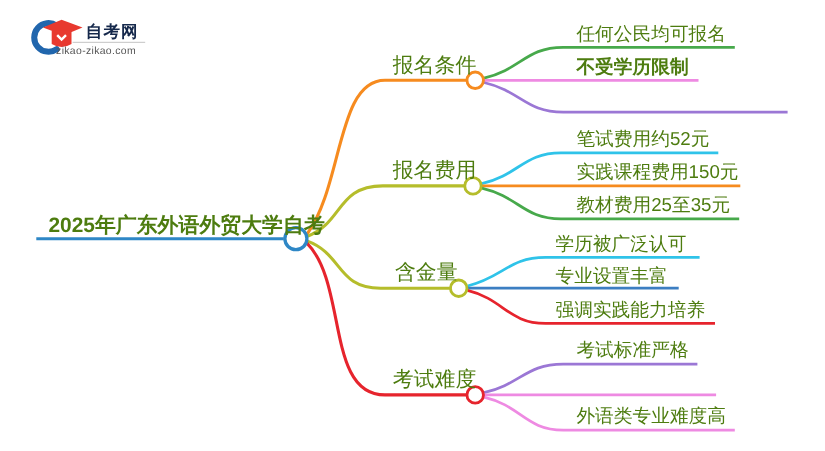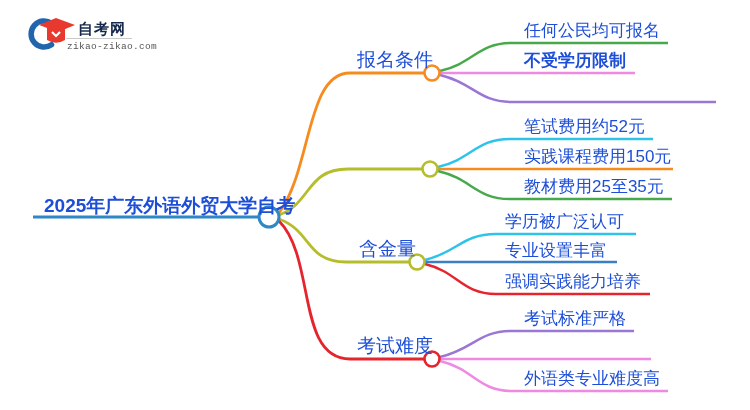--- a/index.html
+++ b/index.html
@@ -1,31 +1,31 @@
 <!DOCTYPE html>
 <html><head>
 <meta charset="utf-8">
 <style>
   html,body{margin:0;padding:0;background:#ffffff;}
   #stage{
     position:relative;width:750px;height:398px;background:#ffffff;overflow:hidden;
     font-family:"Liberation Sans","DejaVu Sans",sans-serif;
   }
   #map-svg{position:absolute;left:0;top:0;}
-  .label{position:absolute;color:#1d4ed8;white-space:nowrap;}
+  .label{position:absolute;color:#4d7c0f;white-space:nowrap;}
   .root-label{font-size:19px;line-height:23px;}
   .node-label{font-size:19px;line-height:22px;}
   .leaf-label{font-size:17px;line-height:21px;}
   
   #logo{position:absolute;left:28px;top:10px;width:160px;height:50px;}
   #logo-icon{position:absolute;left:0;top:2px;}
   .logo-title{position:absolute;left:50px;top:10px;font-size:15px;font-weight:bold;
               color:#15284b;letter-spacing:1px;}
   .logo-divider{position:absolute;left:38px;top:28px;width:66px;height:1px;background:#c9c9c9;}
-  .logo-url{position:absolute;left:39px;top:31px;font-size:9.5px;color:#555555;letter-spacing:.3px;font-family:Liberation Mono, monospace;}
+  .logo-url{position:absolute;left:23px;top:31px;font-size:9.5px;color:#555555;letter-spacing:.3px;}
 </style>
 </head>
 <body>
 
 <div id="stage">
 
   <svg id="map-svg" width="750" height="410" viewBox="0 0 750 410">
     <g fill="none" stroke-linecap="butt" stroke-linejoin="round">
 
       <path stroke-width="2.8" d="M33,217 H258" stroke="#2e87c6"></path>
@@ -69,20 +69,21 @@
     <div class="logo-divider"></div>
     <div class="logo-url">zikao-zikao.com</div>
   </div>
 
   <div class="label root-label" style="left:44px;top:194px;font-weight:bold;">2025年广东外语外贸大学自考</div>
 
   <div class="label node-label" style="left:357px;top:49px;">报名条件</div>
   <div class="label leaf-label" style="left:524px;top:20px;">任何公民均可报名</div>
   <div class="label leaf-label" style="left:524px;top:50px;font-weight:bold;">不受学历限制</div>
 
+  <div class="label node-label" style="left:357px;top:145px;">报名费用</div>
   <div class="label leaf-label" style="left:524px;top:116px;">笔试费用约52元</div>
   <div class="label leaf-label" style="left:524px;top:146px;">实践课程费用150元</div>
   <div class="label leaf-label" style="left:524px;top:176px;">教材费用25至35元</div>
 
   <div class="label node-label" style="left:359px;top:238px;">含金量</div>
   <div class="label leaf-label" style="left:505px;top:211px;">学历被广泛认可</div>
   <div class="label leaf-label" style="left:505px;top:240px;text-align:center;">专业设置丰富</div>
   <div class="label leaf-label" style="left:505px;top:271px;">强调实践能力培养</div>
 
   <div class="label node-label" style="left:357px;top:335px;">考试难度</div>

